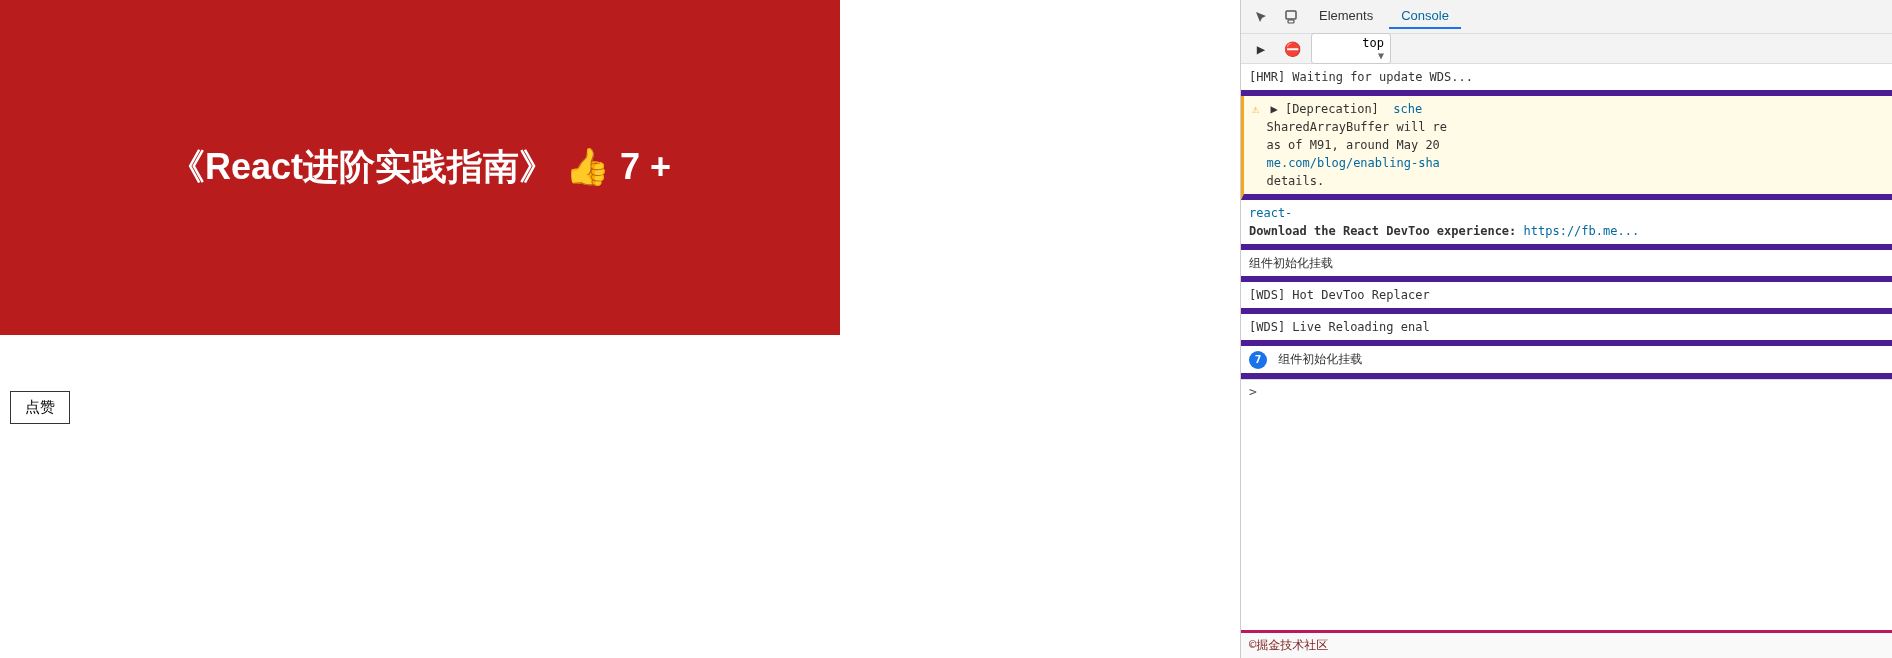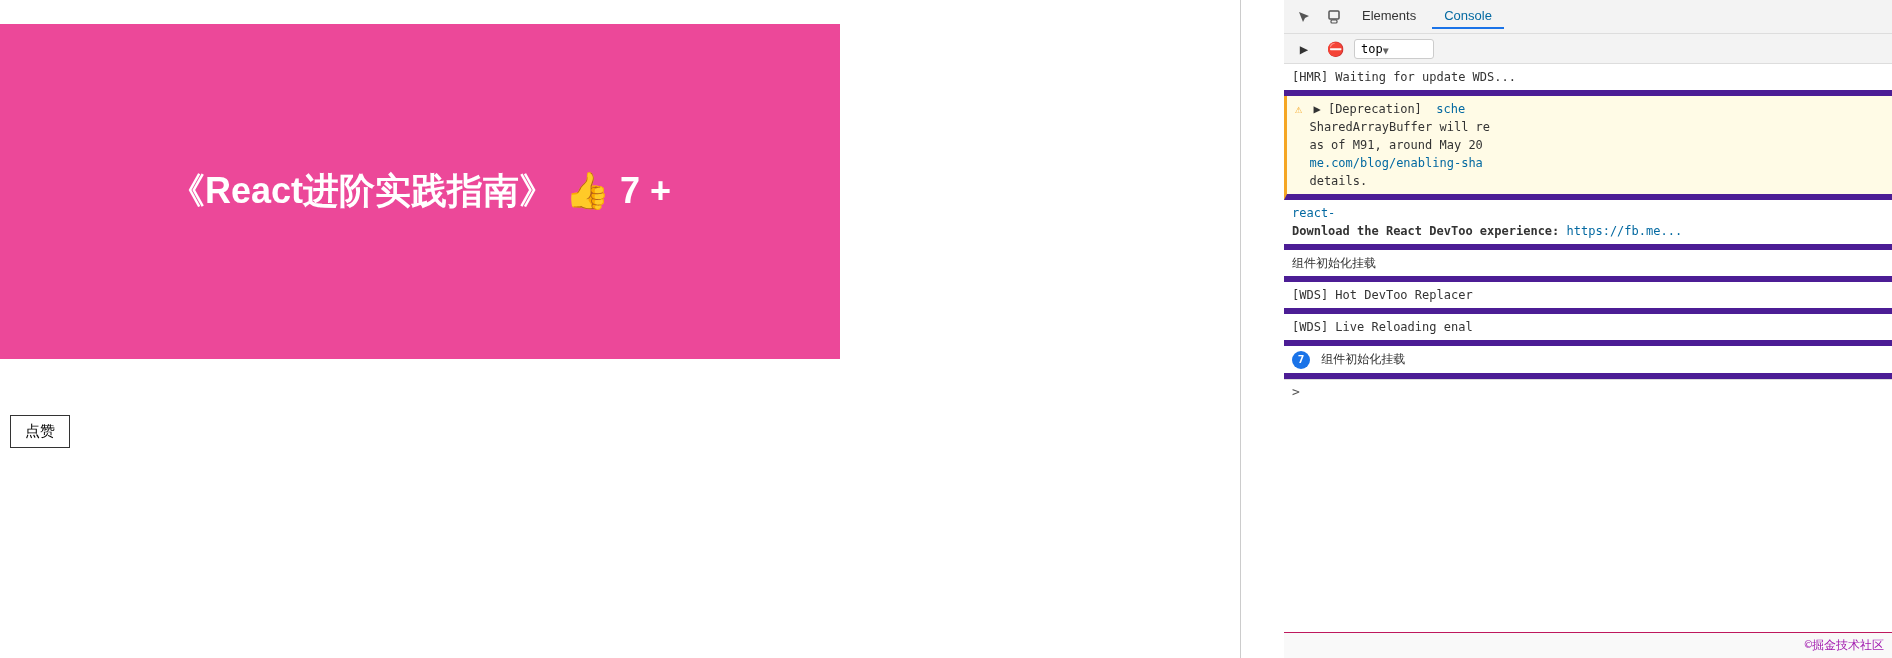--- a/index.html
+++ b/index.html
@@ -18,25 +18,24 @@
       height: 658px;
       background: #fff;
       display: flex;
       flex-direction: column;
       position: relative;
     }
 
     #video-area {
       width: 840px;
       height: 335px;
-      background: #ec4899;
+      background: #b91c1c;
       display: flex;
       align-items: center;
       justify-content: center;
-      margin-top: 24px;
     }
 
     #video-title {
       color: #fff;
       font-size: 36px;
       font-weight: bold;
       font-family: "Microsoft YaHei", "PingFang SC", sans-serif;
       white-space: nowrap;
     }
 
@@ -58,21 +57,20 @@
     }
 
     
     #devtools-panel {
       width: 652px;
       height: 658px;
       background: #fff;
       border-left: 1px solid #ccc;
       display: flex;
       flex-direction: column;
-      padding-left: 43px;
     }
 
     
     #devtools-header {
       display: flex;
       align-items: center;
       border-bottom: 1px solid #ddd;
       background: #f3f3f3;
       height: 34px;
       padding: 0 6px;
@@ -119,20 +117,21 @@
     #top-dropdown {
       display: flex;
       align-items: flex-end;
       border: 1px solid #ccc;
       border-radius: 3px;
       padding: 2px 6px;
       font-size: 12px;
       background: #fff;
       cursor: pointer;
       min-width: 80px;
+      flex-direction: column;
     }
 
     
     #console-messages {
       flex: 1;
       overflow-y: auto;
       font-size: 12px;
       font-family: monospace;
     }
 
@@ -171,26 +170,25 @@
     .link-text {
       color: #0369a1;
     }
 
     .bold-text {
       font-weight: bold;
       margin-top: 25px;
     }
 
     #console-footer {
-      border-top: 1px solid #be185d;
+      border-top: 3px solid #be185d;
       padding: 4px 8px;
       font-size: 12px;
-      color: #a21caf;
+      color: #7f1d1d;
       background: #f9f9f9;
-      text-align: right;
     }
 
     #prompt-line {
       display: flex;
       align-items: center;
       padding: 4px 8px;
       border-top: 1px solid #ddd;
     }
 
     .prompt-chevron {

